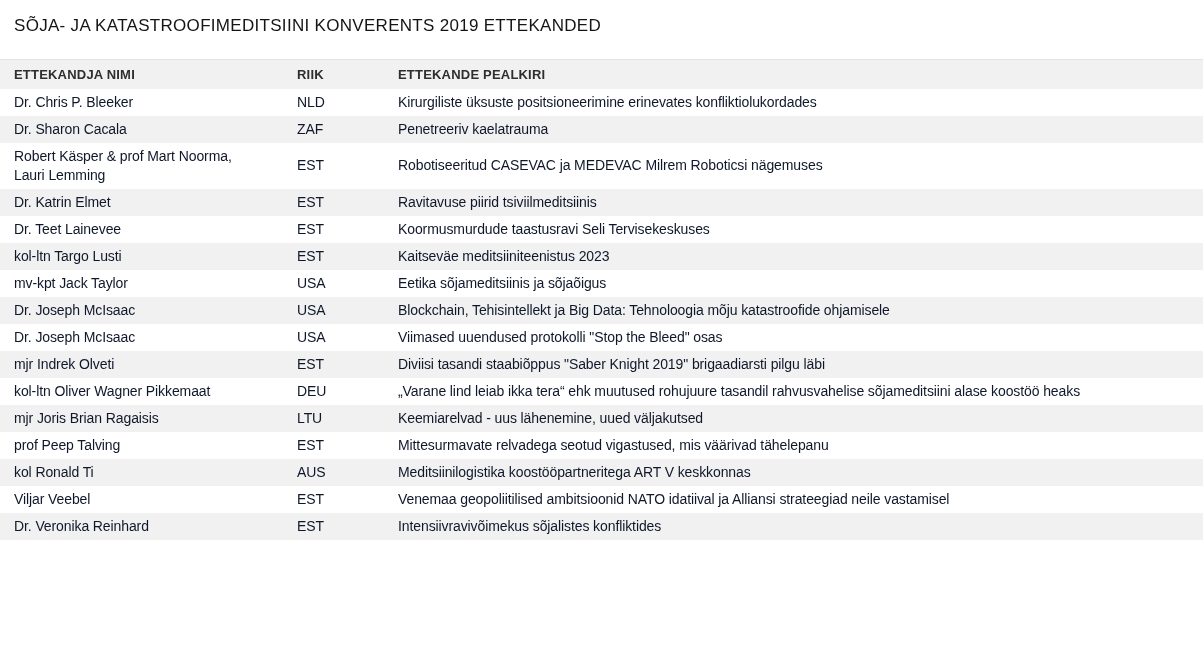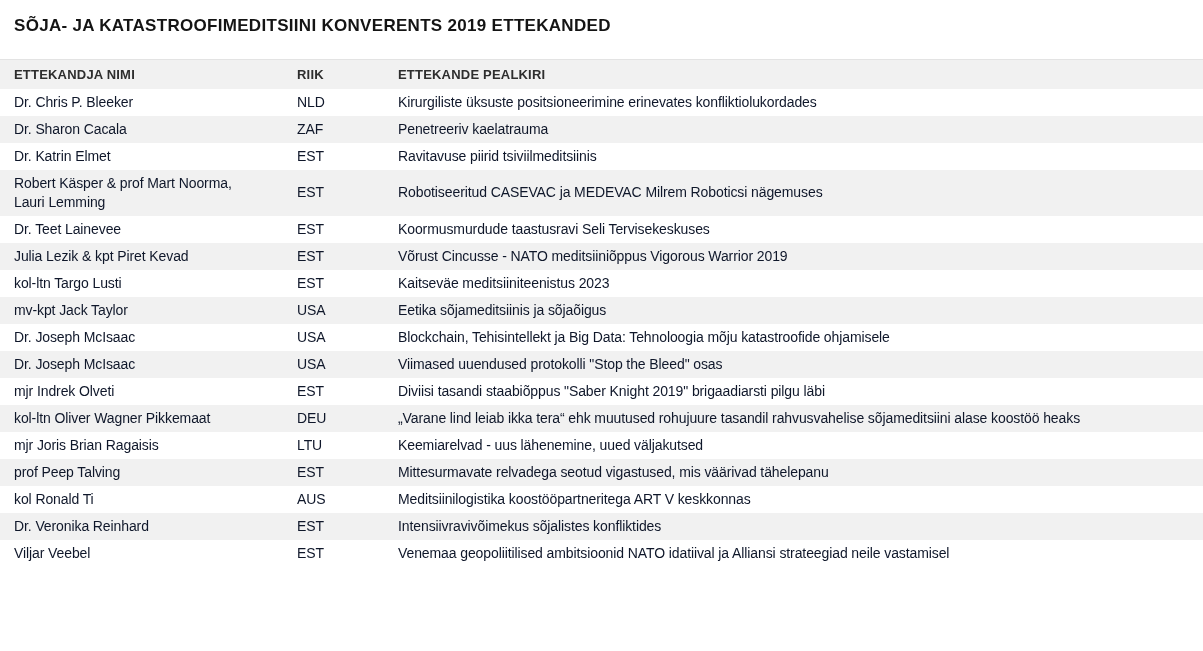--- a/index.html
+++ b/index.html
@@ -8,21 +8,21 @@
     width: 1203px; height: 651px;
     background: #ffffff;
     font-family: "Liberation Sans", "DejaVu Sans", sans-serif;
     overflow: hidden;
   }
   .page { width: 1203px; }
   h1.page-title {
     margin: 15px 0 0 14px;
     font-size: 17px;
     line-height: 21px;
-    font-weight: 700;
+    font-weight: 400;
     color: #141414;
     letter-spacing: 0.3px;
   }
   table.presentations {
     width: 1203px;
     margin-top: 23px;
     border-collapse: collapse;
     table-layout: fixed;
   }
   col.col-name    { width: 297px; }
@@ -78,38 +78,33 @@
     <td>Dr. Chris P. Bleeker</td>
     <td>NLD</td>
     <td>Kirurgiliste üksuste positsioneerimine erinevates konfliktiolukordades</td>
   </tr>
         <tr>
     <td>Dr. Sharon Cacala</td>
     <td>ZAF</td>
     <td>Penetreeriv kaelatrauma</td>
   </tr>
         <tr>
+    <td>Robert Käsper &amp; prof Mart Noorma, Lauri Lemming</td>
+    <td>EST</td>
+    <td>Robotiseeritud CASEVAC ja MEDEVAC Milrem Roboticsi nägemuses</td>
+  </tr>
+        <tr>
     <td>Dr. Katrin Elmet</td>
     <td>EST</td>
     <td>Ravitavuse piirid tsiviilmeditsiinis</td>
   </tr>
         <tr>
-    <td>Robert Käsper &amp; prof Mart Noorma, Lauri Lemming</td>
-    <td>EST</td>
-    <td>Robotiseeritud CASEVAC ja MEDEVAC Milrem Roboticsi nägemuses</td>
-  </tr>
-        <tr>
     <td>Dr. Teet Lainevee</td>
     <td>EST</td>
     <td>Koormusmurdude taastusravi Seli Tervisekeskuses</td>
-  </tr>
-        <tr>
-    <td>Julia Lezik &amp; kpt Piret Kevad</td>
-    <td>EST</td>
-    <td>Võrust Cincusse - NATO meditsiiniõppus Vigorous Warrior 2019</td>
   </tr>
         <tr>
     <td>kol-ltn Targo Lusti</td>
     <td>EST</td>
     <td>Kaitseväe meditsiiniteenistus 2023</td>
   </tr>
         <tr>
     <td>mv-kpt Jack Taylor</td>
     <td>USA</td>
     <td>Eetika sõjameditsiinis ja sõjaõigus</td>
@@ -143,25 +138,25 @@
     <td>prof Peep Talving</td>
     <td>EST</td>
     <td>Mittesurmavate relvadega seotud vigastused, mis väärivad tähelepanu</td>
   </tr>
         <tr>
     <td>kol Ronald Ti</td>
     <td>AUS</td>
     <td>Meditsiinilogistika koostööpartneritega ART V keskkonnas</td>
   </tr>
         <tr>
+    <td>Viljar Veebel</td>
+    <td>EST</td>
+    <td>Venemaa geopoliitilised ambitsioonid NATO idatiival ja Alliansi strateegiad neile vastamisel</td>
+  </tr>
+        <tr>
     <td>Dr. Veronika Reinhard</td>
     <td>EST</td>
     <td>Intensiivravivõimekus sõjalistes konfliktides</td>
-  </tr>
-        <tr>
-    <td>Viljar Veebel</td>
-    <td>EST</td>
-    <td>Venemaa geopoliitilised ambitsioonid NATO idatiival ja Alliansi strateegiad neile vastamisel</td>
   </tr>
       </tbody>
   </table>
 
 </div>
 
 </body></html>

